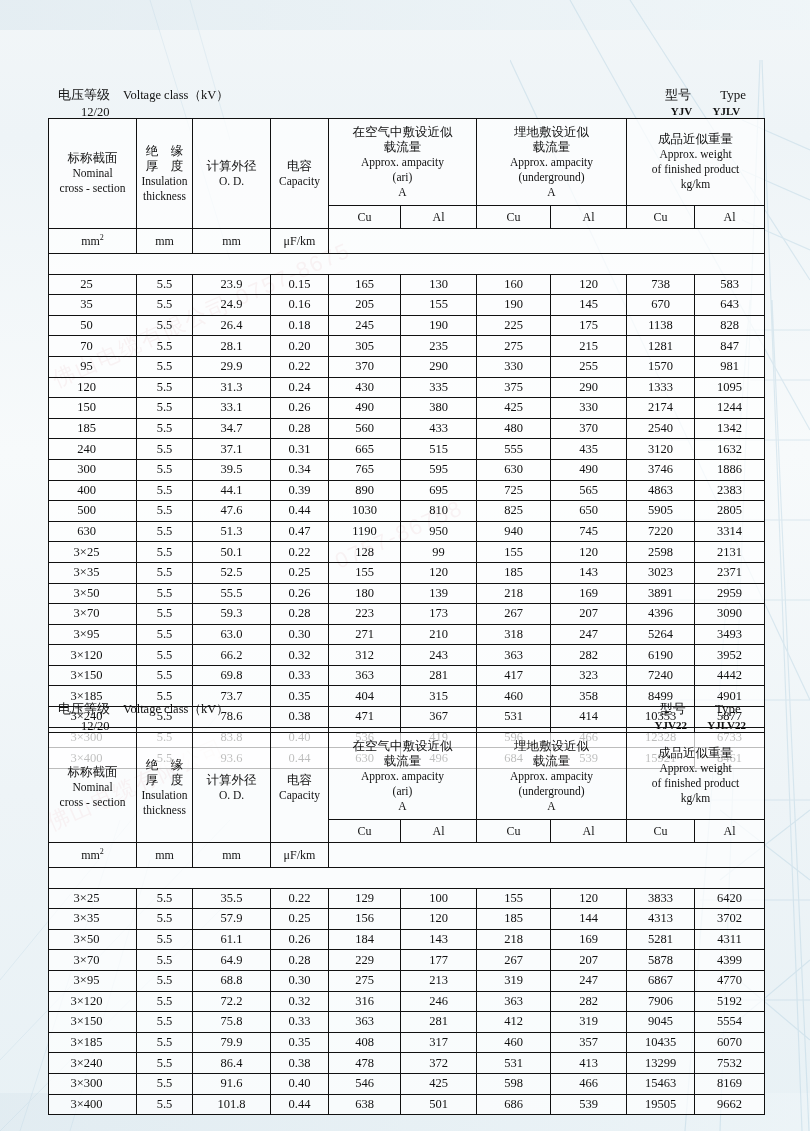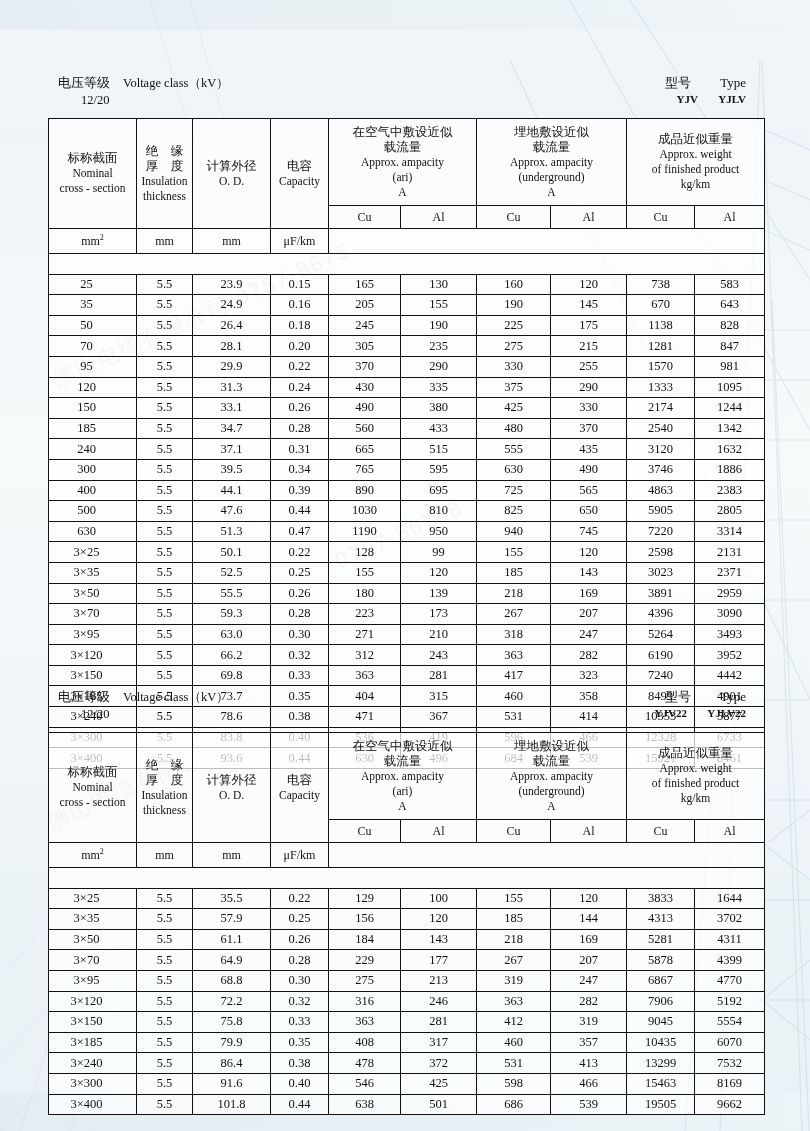--- a/index.html
+++ b/index.html
@@ -82,31 +82,31 @@
   #block-2 { left: 48px; top: 688px; width: 716px; }
 
   .head-row {
     position: relative;
     height: 44px;
     font-size: 13px;
   }
   .head-left {
     position: absolute;
     left: 10px;
-    top: 0;
+    top: 12px;
     line-height: 17px;
   }
   .head-left .cn { font-size: 13px; }
   .head-left .en { font-size: 12.5px; }
   .head-left .val { font-size: 12.5px; margin-left: 23px; }
   .head-right {
     position: absolute;
     right: 18px;
-    top: 0;
-    text-align: right;
+    top: 12px;
+    text-align: center;
     line-height: 17px;
   }
   .head-right .line1 { font-size: 13px; }
   .head-right .line2 { font-size: 11px; font-weight: bold; }
   .hr-cn { margin-right: 26px; }
   .hr-t1 { margin-right: 18px; }
 
   table.spec {
     border-collapse: collapse;
     width: 716px;
@@ -665,21 +665,21 @@
           <tr>
             <td class="first">3×25</td>
             <td>5.5</td>
             <td>35.5</td>
             <td>0.22</td>
             <td>129</td>
             <td>100</td>
             <td>155</td>
             <td>120</td>
             <td>3833</td>
-            <td>1644</td>
+            <td>6420</td>
           </tr>
           <tr>
             <td class="first">3×35</td>
             <td>5.5</td>
             <td>57.9</td>
             <td>0.25</td>
             <td>156</td>
             <td>120</td>
             <td>185</td>
             <td>144</td>

